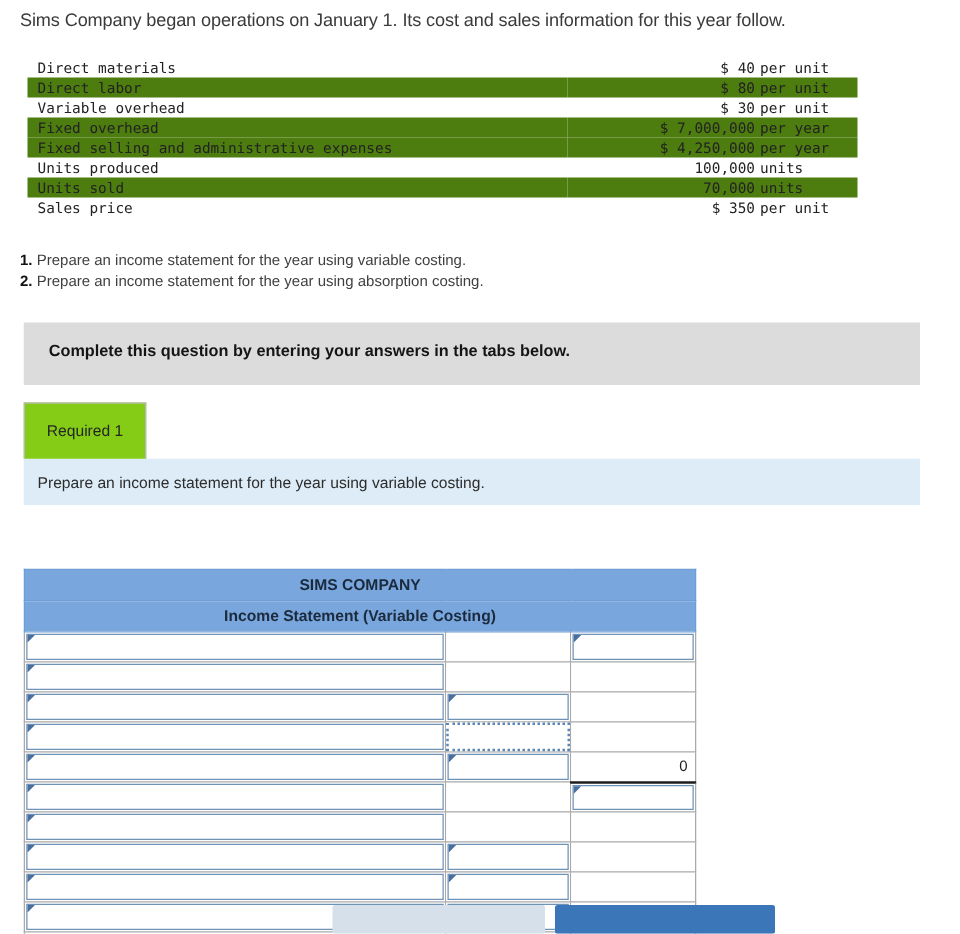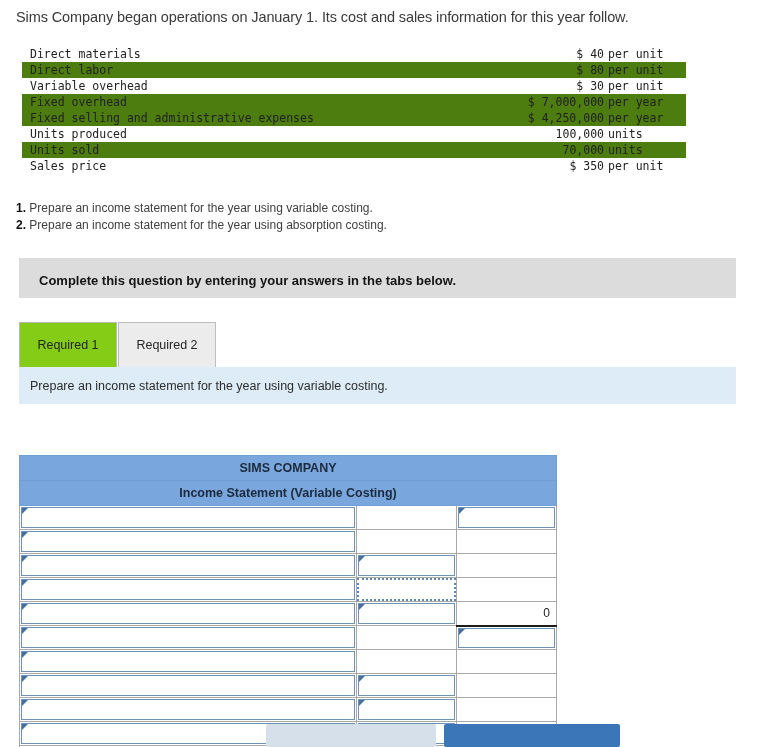--- a/index.html
+++ b/index.html
@@ -73,21 +73,21 @@
     font-weight: bold;
     color: #111;
   }
 
   
   .banner {
     position: absolute;
     left: 19px;
     top: 258px;
     width: 717px;
-    height: 40px;
+    height: 50px;
     background: #dcdcdc;
     box-sizing: border-box;
     padding-left: 11px;
   }
   .banner-text {
     position: absolute;
     left: 20px;
     top: 15px;
     font-size: 13px;
     font-weight: bold;
@@ -321,23 +321,20 @@
 </div>
 
 <div class="banner">
   <div class="banner-text">Complete this question by entering your answers in the tabs below.</div>
 </div>
 
 <div class="tabstrip">
   <div class="tab active">
     <span>Required 1</span>
   </div>
-  <div class="tab inactive">
-    <span>Required 2</span>
-  </div>
 </div>
 
 <div class="subinstruction">
   <div class="subinstruction-text">Prepare an income statement for the year using variable costing.</div>
 </div>
 
 <table class="worksheet">
   <colgroup>
     <col class="c-label">
     <col class="c-mid">

